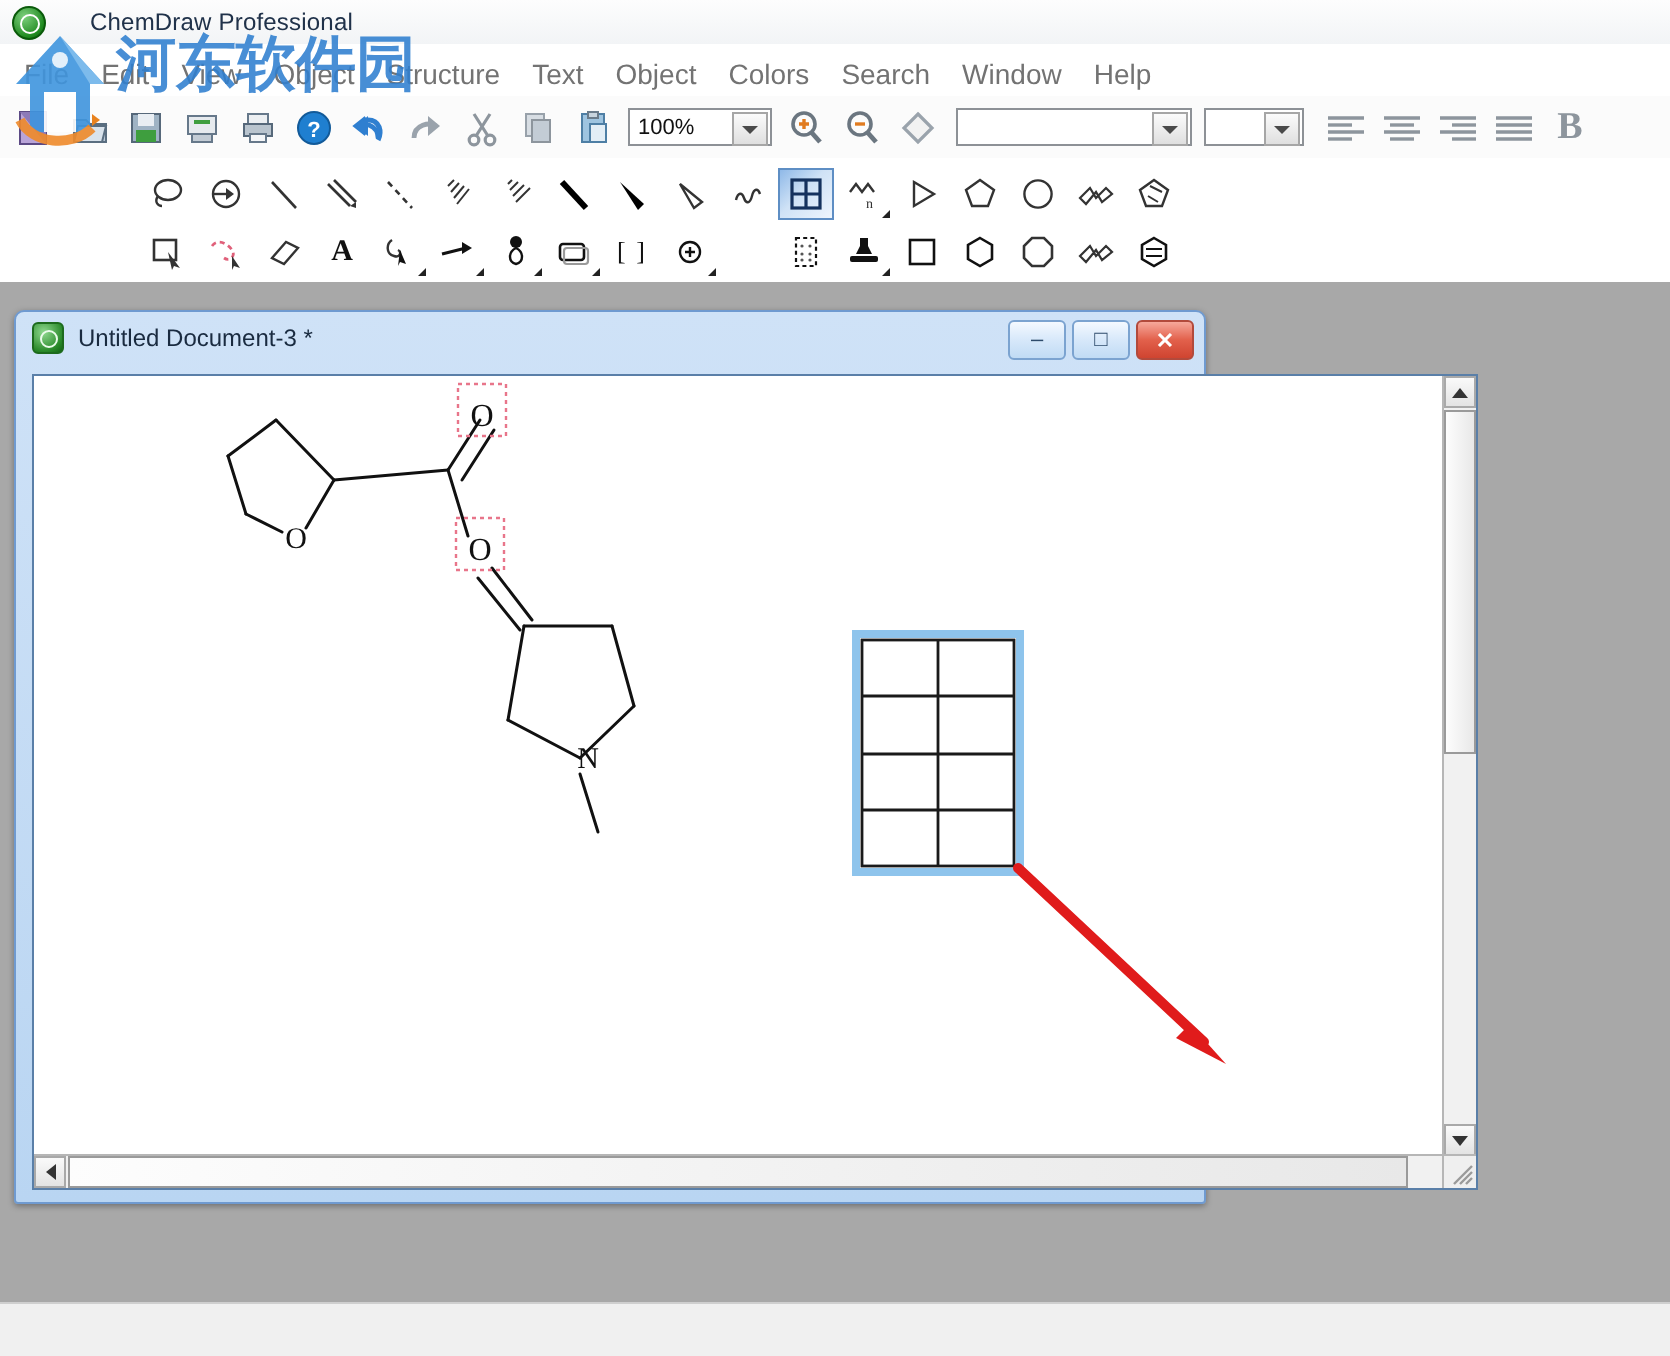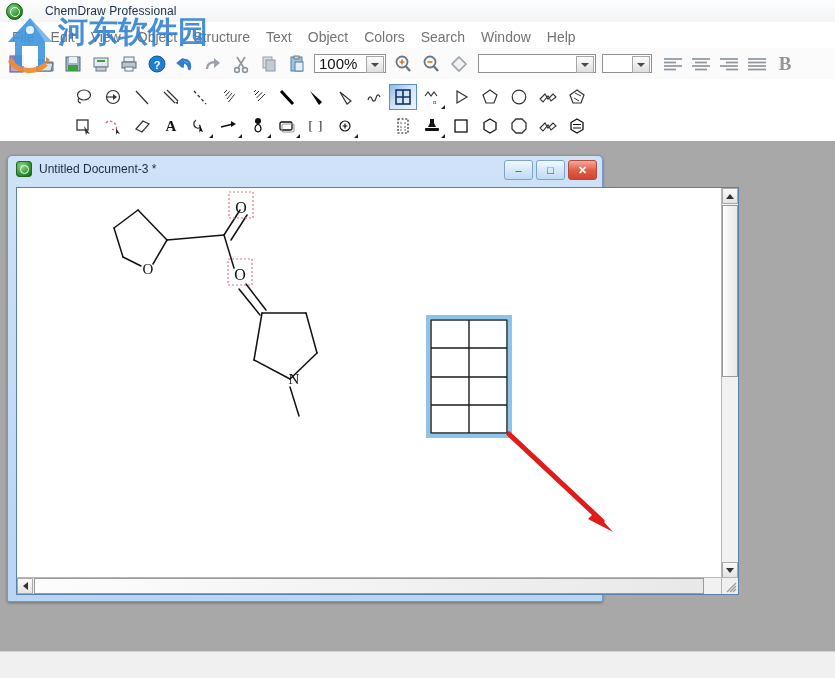--- a/index.html
+++ b/index.html
@@ -53,21 +53,21 @@
     background: #fbfbfb;
   }
   .tb-btn {
     width: 26px; height: 26px; margin-right: 2px;
     display: flex; align-items: center; justify-content: center;
     position: relative;
   }
   .combo {
     height: 19px; border: 1px solid #8d9196; background: #ffffff;
     display: flex; align-items: center; position: relative;
-    font-size: 15px; color: #111; box-sizing: border-box;
+    font-size: 11px; color: #111; box-sizing: border-box;
   }
   .combo .cval { padding-left: 4px; }
   .combo .carrow {
     position: absolute; right: 1px; top: 1px; width: 16px; height: 15px;
     background: linear-gradient(to bottom,#fbfbfb,#dfdfdf);
     border: 1px solid #a6a6a6;
     display: flex; align-items: center; justify-content: center;
   }
   .carrow i {
     width: 0; height: 0; border-left: 4px solid transparent;

